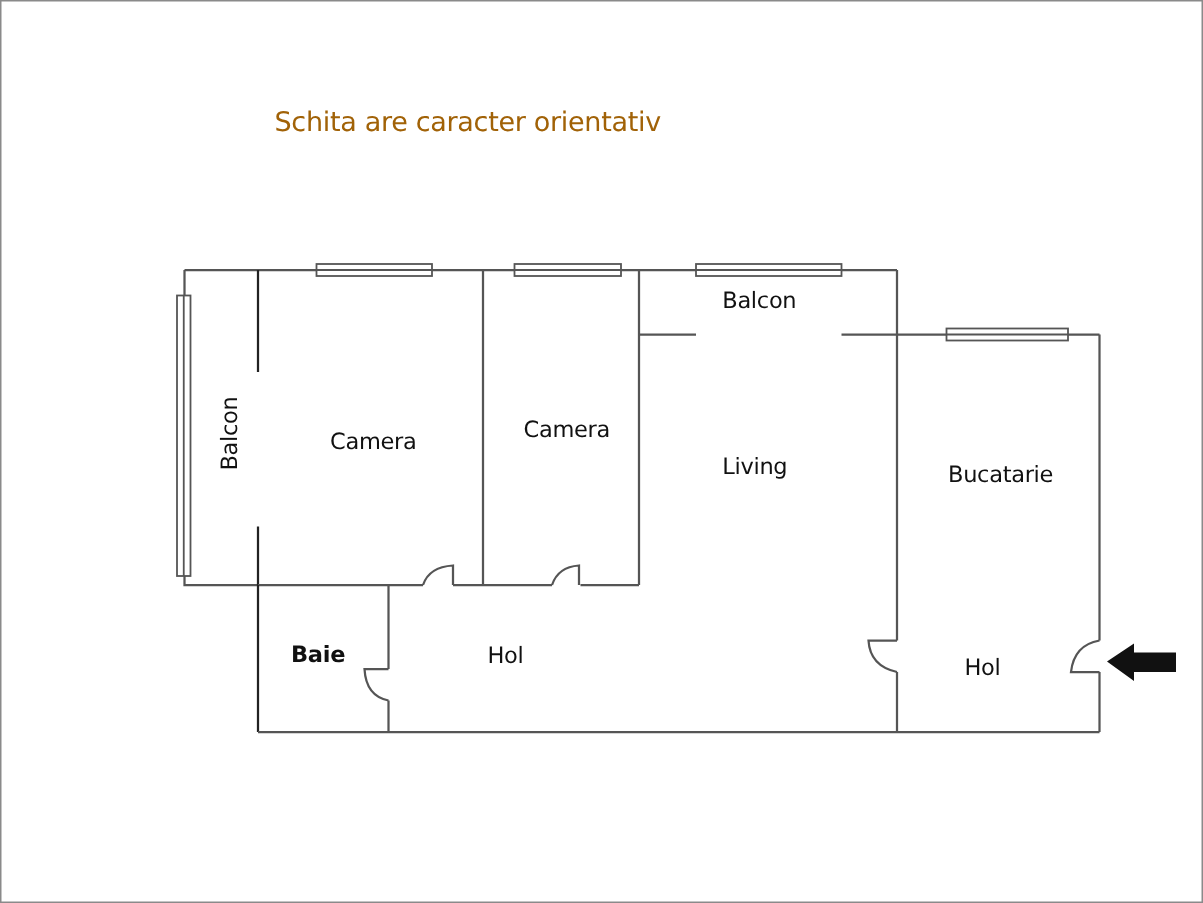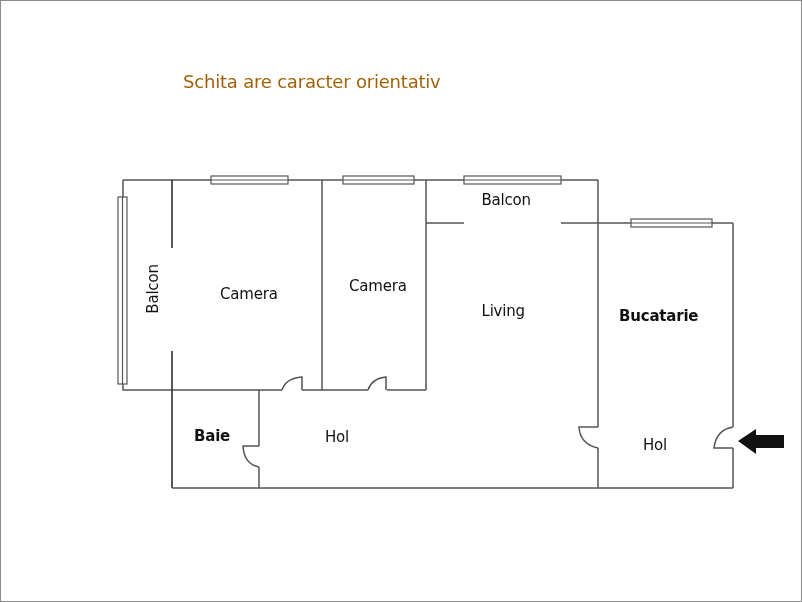--- a/index.html
+++ b/index.html
@@ -91,17 +91,17 @@
 
   <path fill="#111" d="M738,441 L756,429 L756,435 L784,435 L784,448 L756,448 L756,454 Z"></path>
 </svg>
 
 <div id="labels">
     <div class="label" style="left: 127.5px; top: 280px; transform: rotate(-90deg);">Balcon</div>
     <div class="label" style="left: 220px; top: 285px;">Camera</div>
     <div class="label" style="left: 349px; top: 277px;">Camera</div>
     <div class="label" style="left: 481.5px; top: 191px;">Balcon</div>
     <div class="label" style="left: 481.5px; top: 302px;">Living</div>
-    <div class="label" style="left: 619px; top: 307px; font-weight: bold;">Bucatarie</div>
+    <div class="label" style="left: 632px; top: 307px;">Bucatarie</div>
     <div class="label" style="left: 194px; top: 427px; font-weight: bold;">Baie</div>
     <div class="label" style="left: 325px; top: 428px;">Hol</div>
     <div class="label" style="left: 643px; top: 436px;">Hol</div>
   </div>
 
 </body></html>

